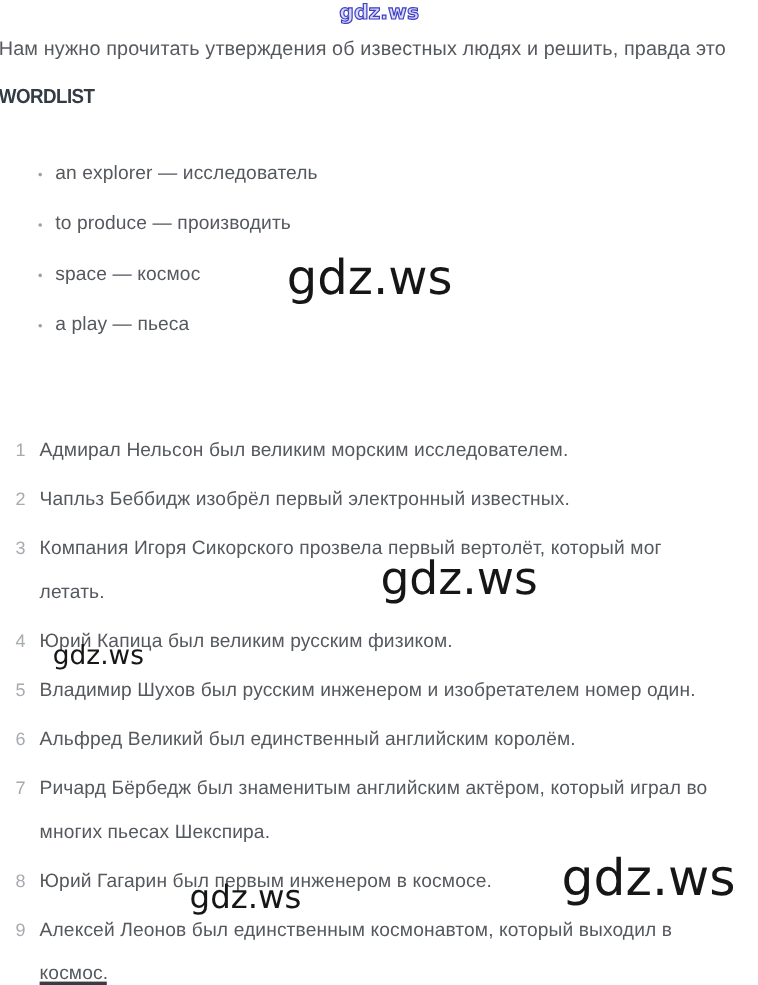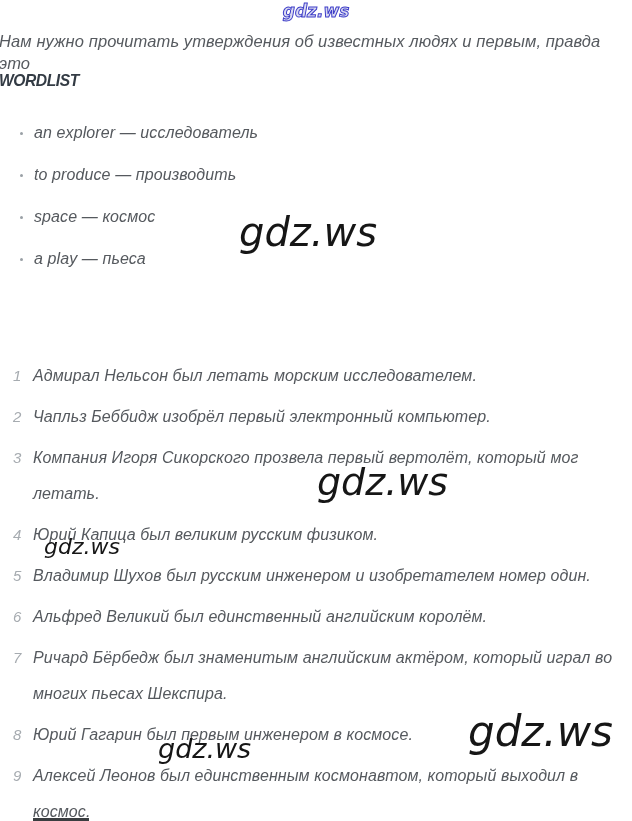--- a/index.html
+++ b/index.html
@@ -1,34 +1,33 @@
 <!DOCTYPE html>
 <html><head>
 <meta charset="utf-8">
 <style>
   html,body{margin:0;padding:0;background:#fff;}
   .page{
     position:relative;width:632px;height:821px;background:#ffffff;overflow:hidden;
     font-family:"Liberation Sans","DejaVu Sans",sans-serif;
-    font-style:italic;
   }
   
   .intro{
     position:absolute;left:-1px;top:30px;width:633px;
     font-size:16.5px;line-height:22px;color:#565a5f;letter-spacing:.1px;
   }
   .wordlist-heading{
     position:absolute;left:-1px;top:71px;
     font-size:17px;font-weight:700;color:#333b44;letter-spacing:-.5px;
     transform:scaleX(.92);transform-origin:left center;
   }
   
   .bullets{
     position:absolute;left:0;top:124px;width:600px;
-    margin:0;padding:0;list-style:none;
+    margin:12px;padding:0;list-style:none;
   }
   .bullets li{
     display:grid;grid-template-columns:34px auto;align-items:center;
     height:17px;margin-bottom:25px;
     font-size:16px;color:#55595e;letter-spacing:.1px;
   }
   .bullets .dot{
     width:3px;height:3px;border-radius:50%;background:#9aa0a6;margin-left:20px;
   }
   
@@ -69,21 +68,21 @@
 
 <div class="page">
 
   <div class="wm wm-top">gdz.ws</div>
   <div class="wm wm-black wm-1">gdz.ws</div>
   <div class="wm wm-black wm-2">gdz.ws</div>
   <div class="wm wm-black wm-3">gdz.ws</div>
   <div class="wm wm-black wm-4">gdz.ws</div>
   <div class="wm wm-black wm-5">gdz.ws</div>
 
-  <div class="intro">Нам нужно прочитать утверждения об известных людях и первым, правда это</div>
+  <div class="intro">Нам нужно прочитать утверждения об известных людях и решить, правда это</div>
 
   <div class="wordlist-heading">WORDLIST</div>
 
   <ul class="bullets">
     <li>
       <span class="dot"></span>
       <span>an explorer — исследователь</span>
     </li>
     <li>
       <span class="dot"></span>
@@ -95,25 +94,25 @@
     </li>
     <li>
       <span class="dot"></span>
       <span>a play — пьеса</span>
     </li>
   </ul>
 
   <ol class="statements">
     <li>
       <span class="num">1</span>
-      <span class="txt">Адмирал Нельсон был летать морским исследователем.</span>
+      <span class="txt">Адмирал Нельсон был великим морским исследователем.</span>
     </li>
     <li>
       <span class="num">2</span>
-      <span class="txt">Чапльз Беббидж изобрёл первый электронный компьютер.</span>
+      <span class="txt">Чапльз Беббидж изобрёл первый электронный известных.</span>
     </li>
     <li>
       <span class="num">3</span>
       <span class="txt">Компания Игоря Сикорского прозвела первый вертолёт, который мог
 летать.</span>
     </li>
     <li>
       <span class="num">4</span>
       <span class="txt">Юрий Капица был великим русским физиком.</span>
     </li>

